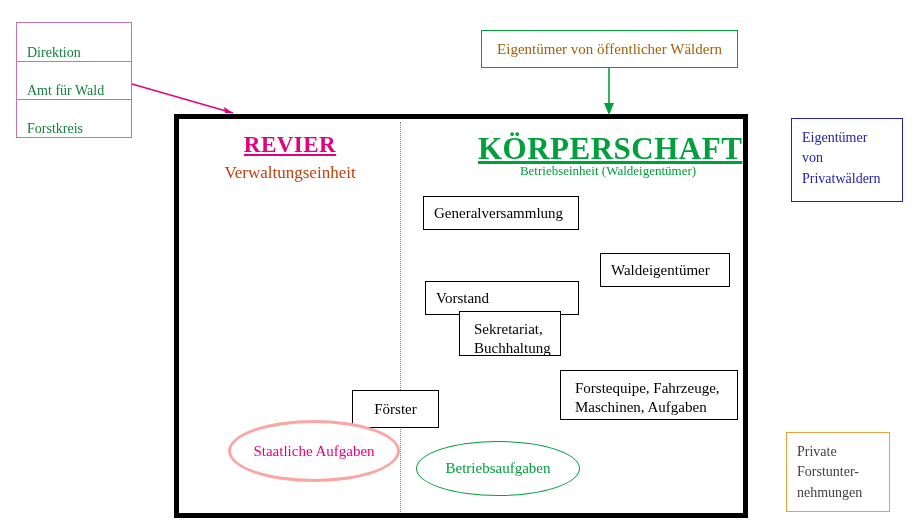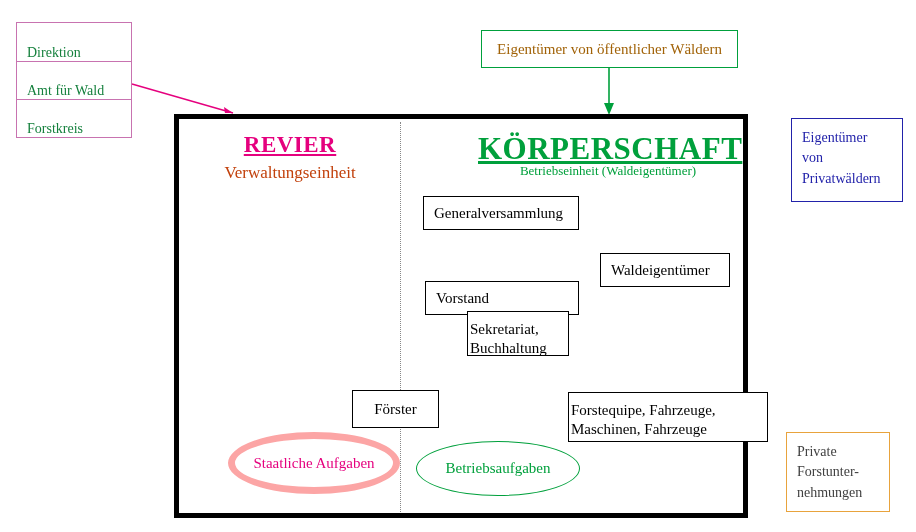--- a/index.html
+++ b/index.html
@@ -137,41 +137,41 @@
   .nbox {
     border: 1px solid #000000;
     background: #ffffff;
     display: flex;
     align-items: center;
     font-size: 15px;
     color: #000000;
     padding: 16px 10px;
     line-height: 1.25;
   }
-  .nbox.multi { display: block; padding: 8px 2px; margin-left: 8px; }
+  .nbox.multi { display: block; padding: 8px 14px; }
 
   #box-generalversammlung { left: 423px; top: 196px; width: 156px; height: 34px; }
   #box-vorstand          { left: 425px; top: 253px; width: 154px; height: 28px; margin-top: 28px; }
   #box-rechnungspruefer  { left: 600px; top: 253px; width: 130px; height: 33px; }
   #box-sekretariat       { left: 459px; top: 311px; width: 102px; height: 45px; }
   #box-forster           { left: 352px; top: 390px; width: 87px; height: 38px; justify-content: center; }
-  #box-forstequipe       { left: 560px; top: 392px; width: 200px; height: 50px; }
+  #box-forstequipe       { left: 560px; top: 370px; width: 178px; height: 50px; }
 
   
   .ell {
     border-radius: 50%;
     display: flex;
     align-items: center;
     justify-content: center;
     font-size: 15px;
     background: #ffffff;
   }
   #ell-staatlich {
-    left: 228px; top: 432px; width: 172px; height: 62px;
-    border: 7px solid #fca5a5;
+    left: 228px; top: 420px; width: 172px; height: 62px;
+    border: 3px solid #fca5a5;
     color: #e5007e;
   }
   #ell-betrieb {
     left: 416px; top: 441px; width: 164px; height: 55px;
     border: 1px solid #00a03c;
     color: #00a03c;
   }
 
   svg.overlay {
     position: absolute;
@@ -244,21 +244,21 @@
   </div>
   <div class="abs nbox multi" id="box-sekretariat">
     <div>Sekretariat,</div>
     <div>Buchhaltung</div>
   </div>
   <div class="abs nbox" id="box-forster">
     <span>Förster</span>
   </div>
   <div class="abs nbox multi" id="box-forstequipe">
     <div>Forstequipe, Fahrzeuge,</div>
-    <div>Maschinen, Fahrzeuge</div>
+    <div>Maschinen, Aufgaben</div>
   </div>
 
   <div class="abs ell" id="ell-staatlich">
     <span>Staatliche Aufgaben</span>
   </div>
   <div class="abs ell" id="ell-betrieb">
     <span>Betriebsaufgaben</span>
   </div>
 
 </div>

